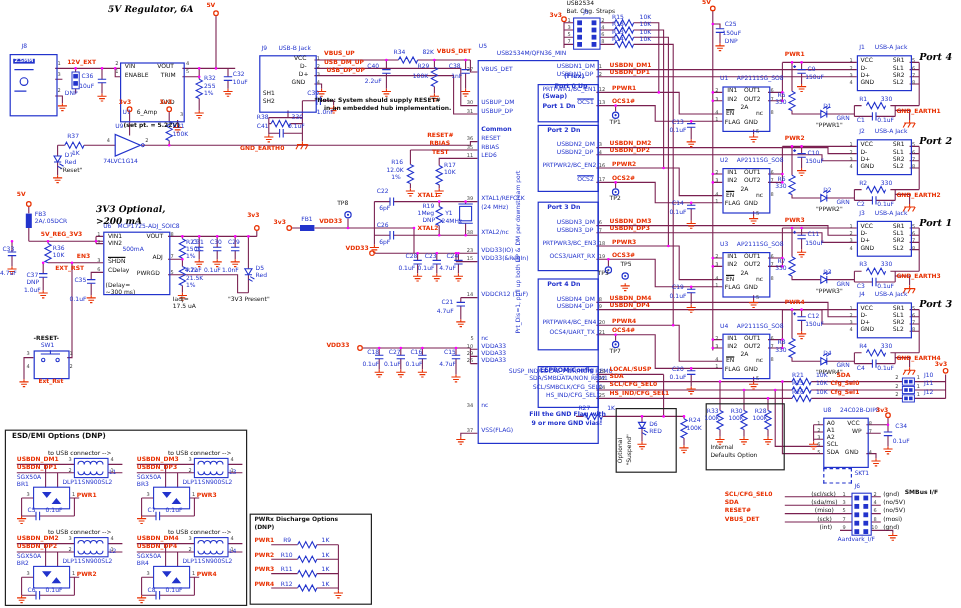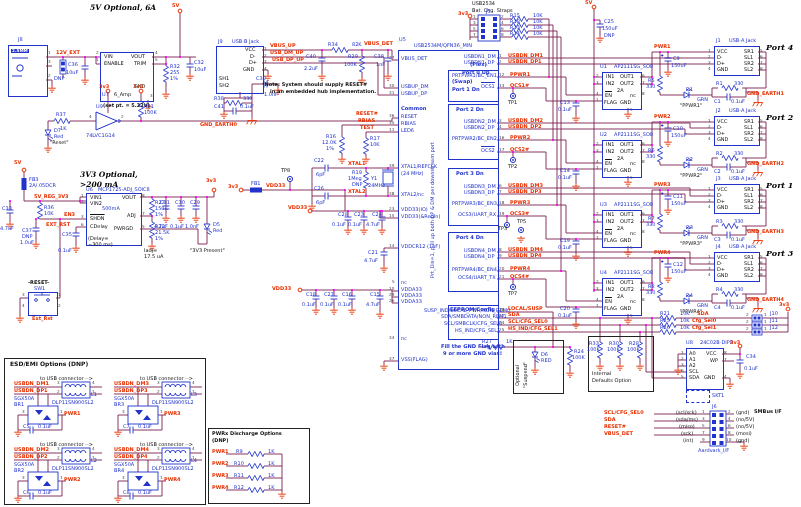--- a/index.html
+++ b/index.html
@@ -370,21 +370,21 @@
 <div class="bx" style="left:714px;top:252px;width:44px;height:28px"></div>
 <div class="bx" style="left:686px;top:348px;width:36px;height:40px"></div>
 <div class="bx" style="left:28px;top:292px;width:28px;height:22px"></div>
 <div class="ob" style="left:4px;top:358px;width:200px;height:145px"></div>
 <div class="ob" style="left:208px;top:428px;width:100px;height:74px"></div>
 <div class="ob" style="left:513px;top:340px;width:49px;height:52px"></div>
 <div class="ob" style="left:588px;top:336px;width:64px;height:54px"></div>
 <div class="dash" style="left:686px;top:390px;width:22px;height:11px"></div>
 
 <div id="labels">
-      <div class="lb ttl" style="left: 90px; top: 3px;">5V Optional, 6A</div>
+      <div class="lb ttl" style="left: 90px; top: 3px;">5V Regulator, 6A</div>
       <div class="lb blue" style="left: 18px; top: 37px;">J8</div>
       <div class="lb pb" style="left: 11px; top: 49px;">2.5MM</div>
       <div class="lb pin" style="left: 48px; top: 51px;">1</div>
       <div class="lb pin" style="left: 48px; top: 60px;">3</div>
       <div class="lb pin" style="left: 48px; top: 74px;">2</div>
       <div class="lb red" style="left: 56px; top: 50px;">12V_EXT</div>
       <div class="lb blue" style="left: 54px; top: 76px;">DNP</div>
       <div class="lb blue" style="left: 68px; top: 62px;">C36</div>
       <div class="lb blue" style="left: 66px; top: 70px;">10uF</div>
       <div class="lb blue" style="left: 102px; top: 92px;">U7</div>

